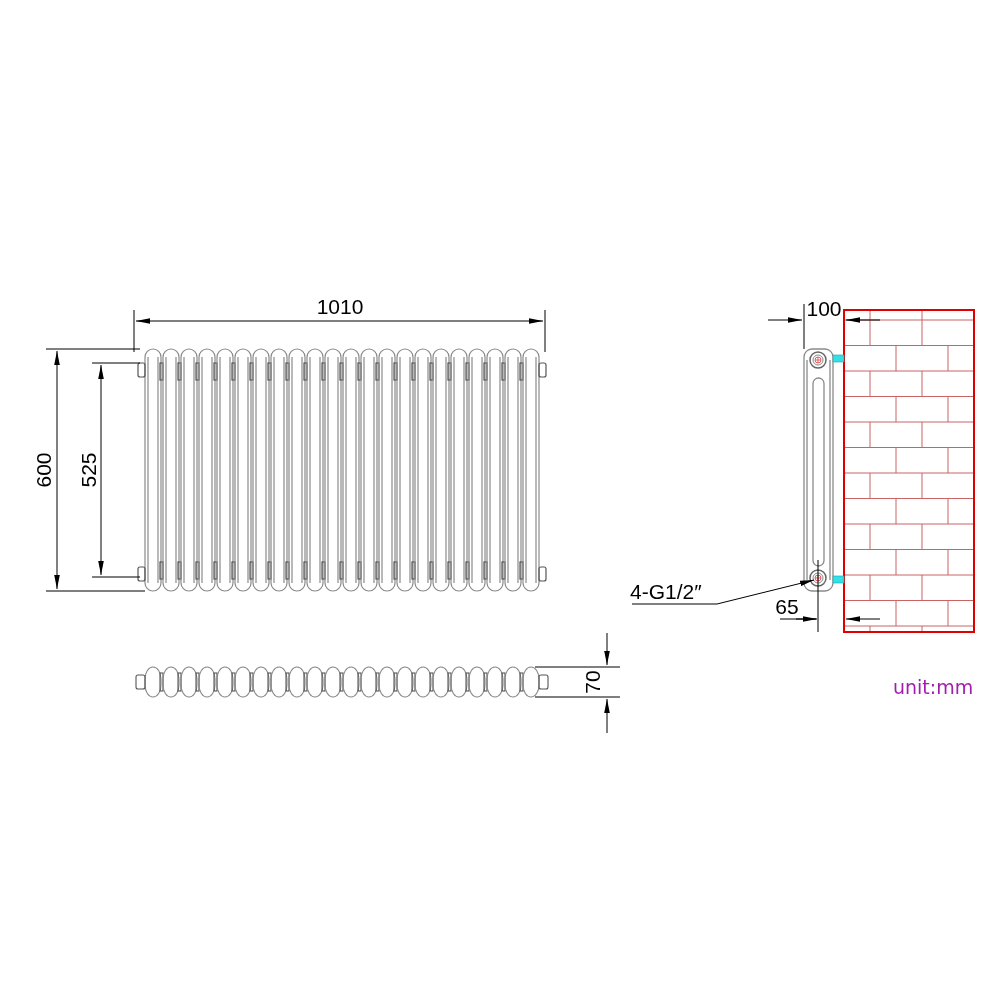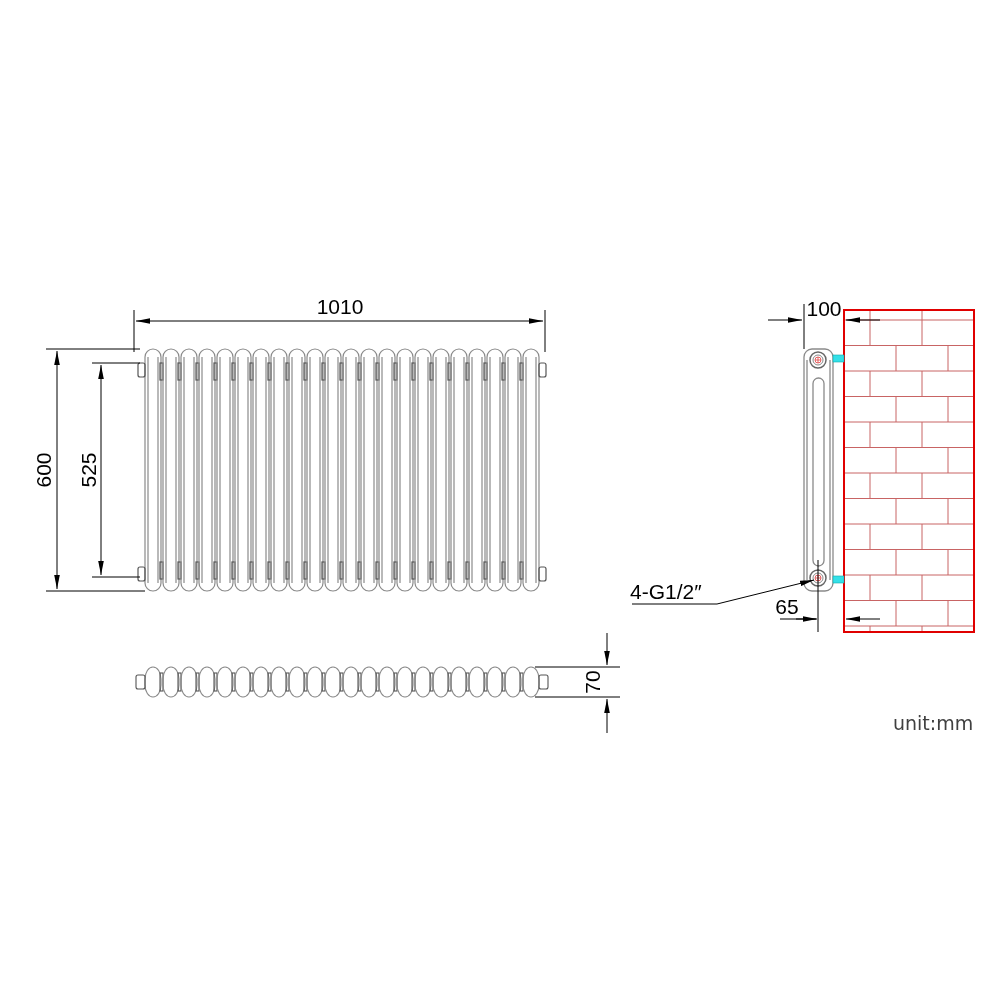--- a/index.html
+++ b/index.html
@@ -1,19 +1,19 @@
 <!DOCTYPE html>
 <html><head>
 <meta charset="utf-8">
 <style>
   html, body { margin: 0; padding: 0; background: #ffffff; }
   body { width: 1000px; height: 1000px; position: relative; overflow: hidden; }
   #drawing { position: absolute; left: 0; top: 0; }
   .dimtext { font-family: "Liberation Sans Narrow", "Liberation Sans", sans-serif; font-size: 21px; fill: #000; }
-  .unit { position: absolute; left: 893px; top: 676px; font-family: "DejaVu Sans", sans-serif; font-size: 19px; color: #404040; margin-top: 36px; }
+  .unit { position: absolute; left: 893px; top: 676px; font-family: "DejaVu Sans", sans-serif; font-size: 19px; color: #a21caf; }
 </style>
 </head>
 <body>
 
 <svg id="drawing" width="1000" height="1000" viewBox="0 0 1000 1000" xmlns="http://www.w3.org/2000/svg">
   <defs>
     <marker id="arr" viewBox="0 0 10 4" refX="10" refY="2" markerWidth="14" markerHeight="6" orient="auto-start-reverse" markerUnits="userSpaceOnUse">
       <path d="M0,0 L10,2 L0,4 z" fill="#000"></path>
     </marker>
   </defs>

